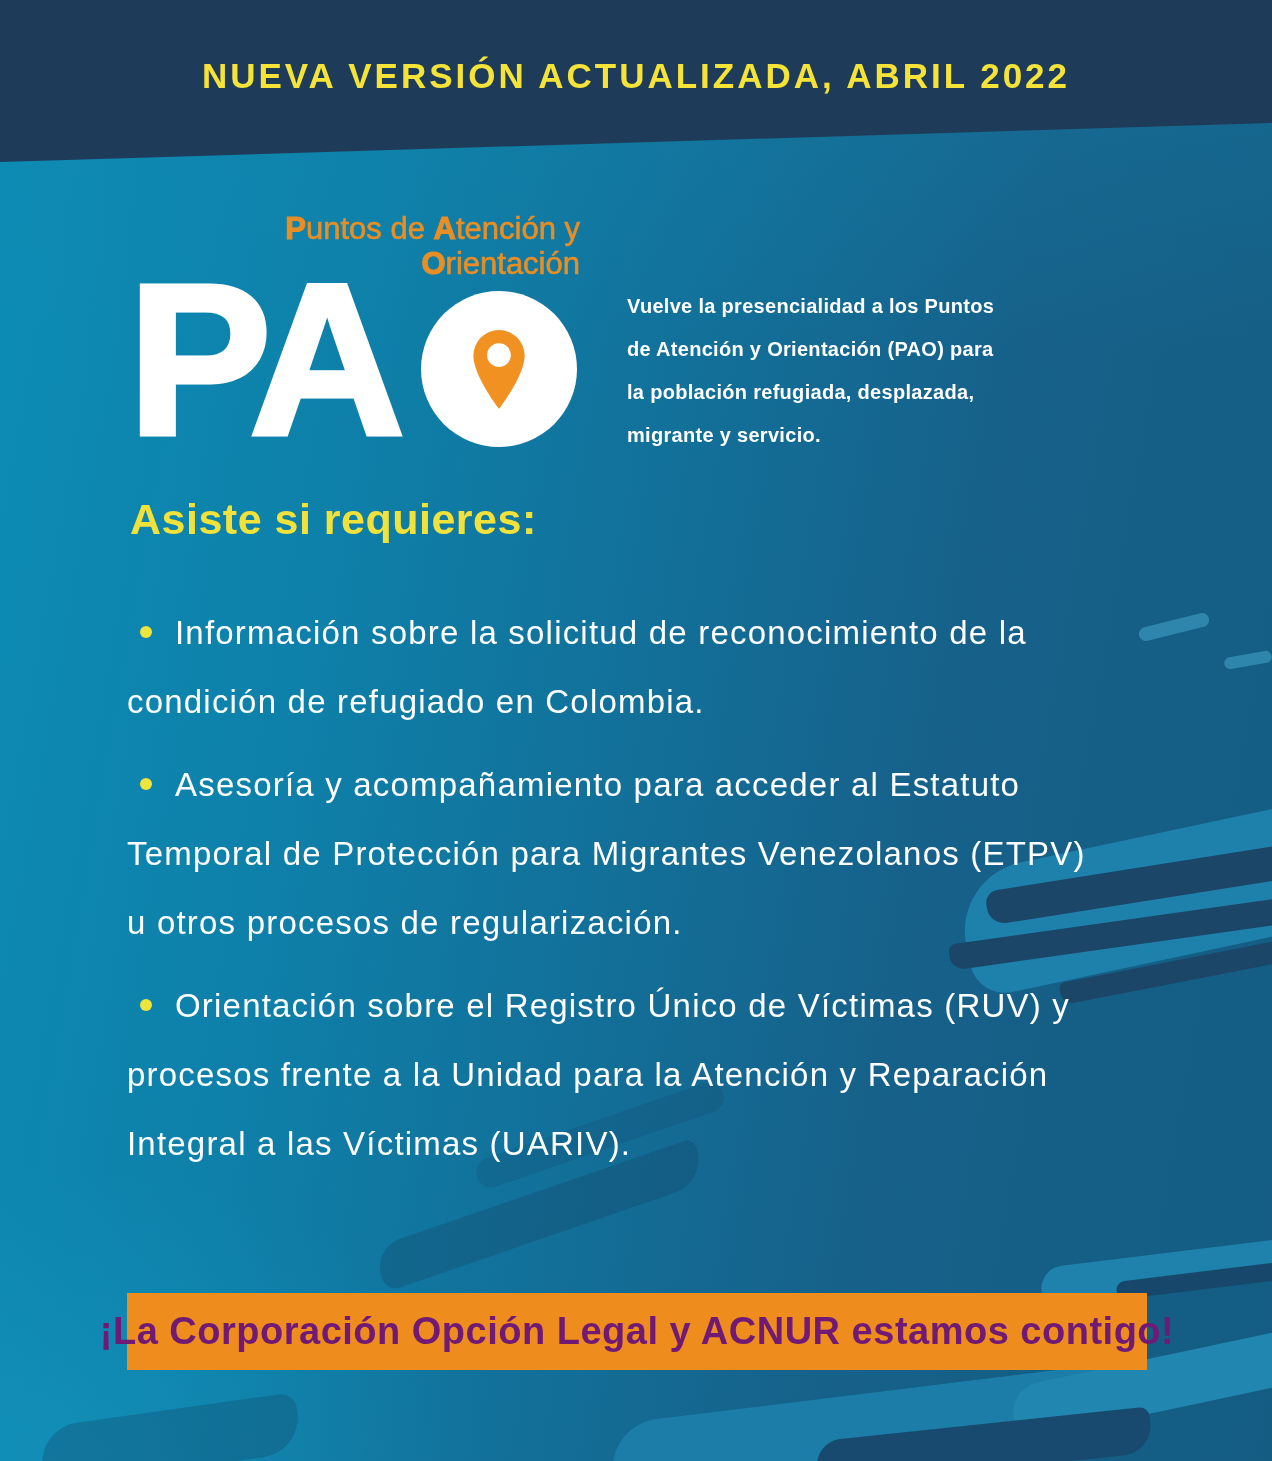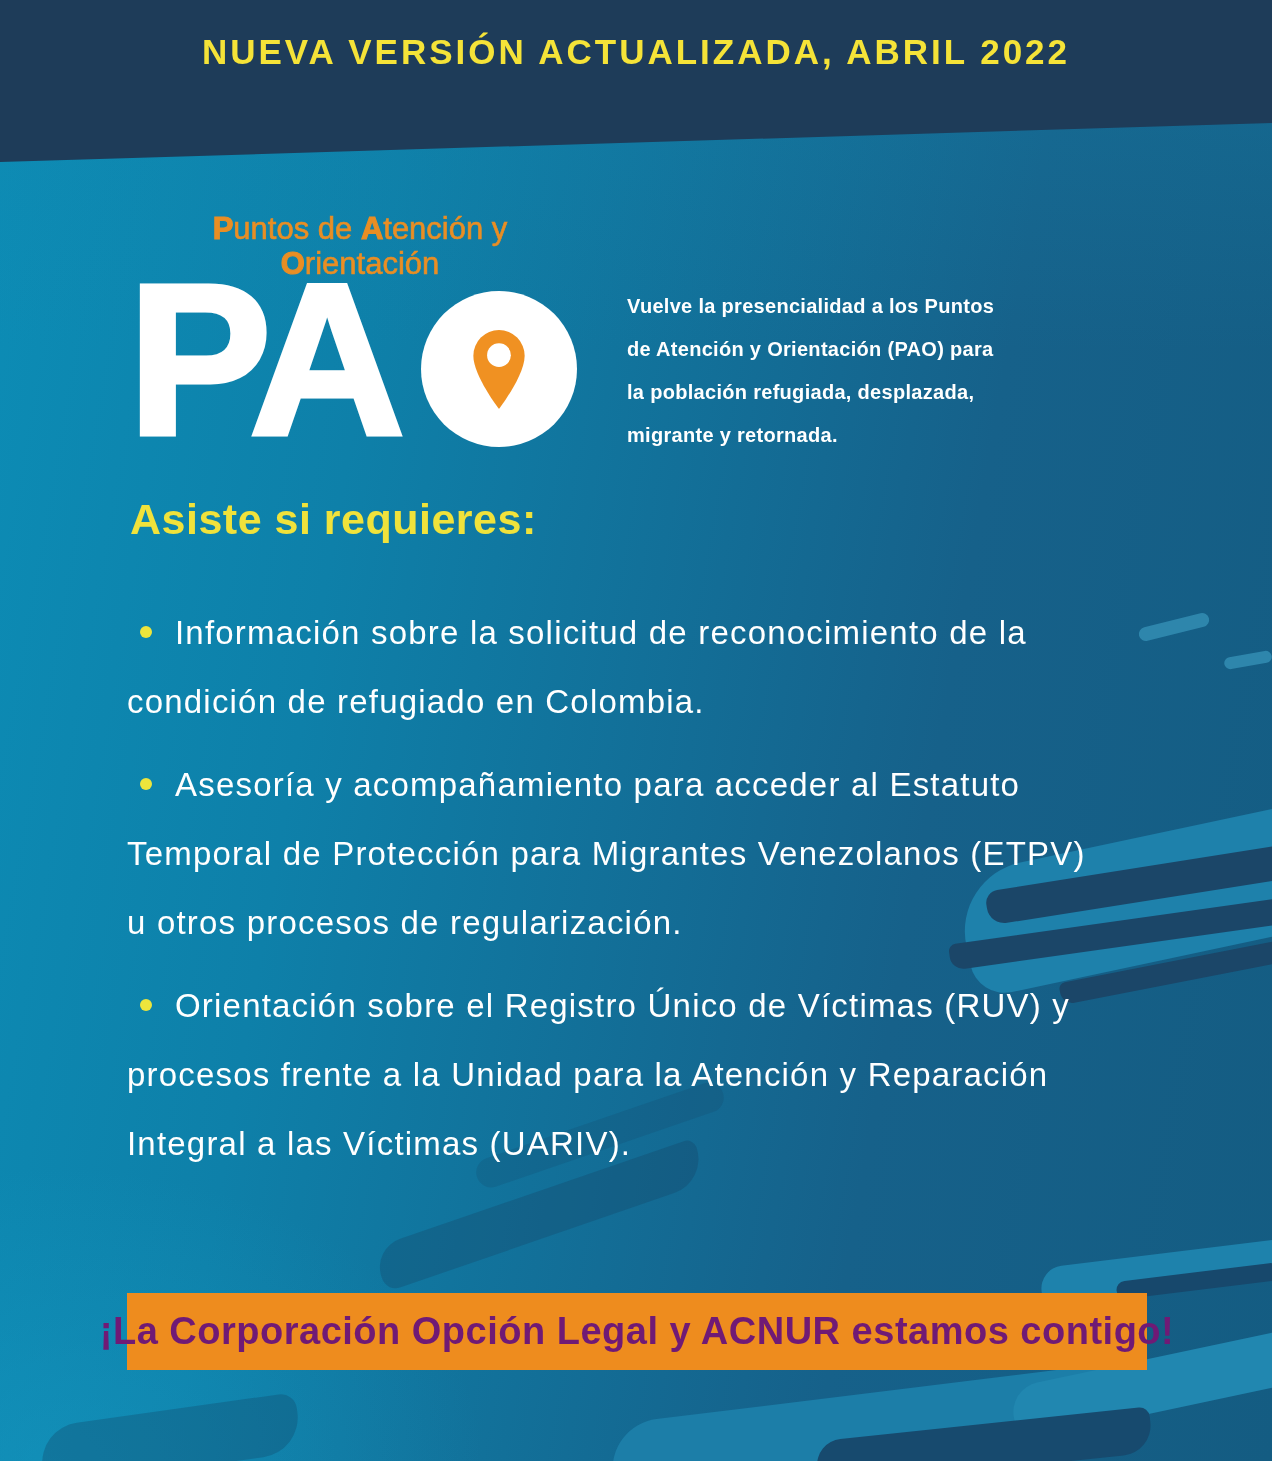--- a/index.html
+++ b/index.html
@@ -25,27 +25,27 @@
   .b-light2{left:1040px;top:1252px;width:270px;height:36px;background:#1E82AC;border-radius:24px 10px 28px 12px;transform:rotate(-7deg);}
   .b-dark4{left:1116px;top:1272px;width:164px;height:18px;background:#17486C;border-radius:12px;transform:rotate(-7deg);}
   .b-light3{left:610px;top:1392px;width:540px;height:84px;background:#1C7EA8;border-radius:50px 20px 60px 26px;transform:rotate(-7deg);}
   .b-light4{left:1010px;top:1356px;width:310px;height:54px;background:#2187B0;border-radius:30px 12px 34px 16px;transform:rotate(-12deg);}
   .b-dark5{left:816px;top:1424px;width:336px;height:46px;background:#174A6E;border-radius:26px 10px 30px 14px;transform:rotate(-6deg);}
   .b-dark6{left:40px;top:1410px;width:260px;height:60px;background:rgba(16,74,108,.35);border-radius:40px 16px 40px 16px;transform:rotate(-8deg);}
 
   
   .top-banner{position:absolute;z-index:3;left:0;top:0;width:100%;height:162px;background:#1E3C59;
     clip-path:polygon(0 0,100% 0,100% 123px,0 100%);}
-  .banner-title{margin:0;padding-top:32px;text-align:center;color:#F5E338;
+  .banner-title{margin:8px;padding-top:48px;text-align:center;color:#F5E338;
     font-size:35px;font-weight:700;letter-spacing:3px;white-space:nowrap;}
 
   
   .tagline{position:absolute;z-index:2;left:140px;top:211px;width:440px;margin:0;text-align:center;
     color:#E98E24;font-size:31px;line-height:35px;font-weight:400;-webkit-text-stroke:.6px currentColor;}
-  .tagline .tl{display:block;white-space:nowrap;}
+  .tagline .tl{display:block;white-space:nowrap;text-align:right;}
   .tagline .init{font-weight:700;-webkit-text-stroke:1.1px currentColor;}
   .big-pa{position:absolute;z-index:2;left:128px;top:252px;color:#fff;
     font-size:215px;line-height:215px;font-weight:700;letter-spacing:-6px;-webkit-text-stroke:5px #fff;}
   .o-disc{position:absolute;z-index:2;left:421px;top:291px;width:156px;height:156px;background:#fff;border-radius:50%;}
   .pin{position:absolute;left:50%;top:50%;width:57px;height:84px;transform:translate(-50%,-50%);}
 
   
   .intro{position:absolute;z-index:2;left:627px;top:285px;margin:0;color:#fff;
     font-size:20px;font-weight:700;line-height:43px;letter-spacing:.3px;}
   .intro .ln{display:block;white-space:nowrap;}
@@ -105,21 +105,21 @@
     <svg class="pin" viewBox="0 0 60 88" aria-hidden="true">
       <path d="M30 86C30 86 57 51 57 30A27 27 0 1 0 3 30C3 51 30 86 30 86Z" fill="#F09122"></path>
       <circle cx="30" cy="29.5" r="12.5" fill="#FFFFFF"></circle>
     </svg>
   </div>
 
   <p class="intro">
     <span class="ln">Vuelve la presencialidad a los Puntos</span>
     <span class="ln">de Atención y Orientación (PAO) para</span>
     <span class="ln">la población refugiada, desplazada,</span>
-    <span class="ln">migrante y retornada.</span>
+    <span class="ln">migrante y servicio.</span>
   </p>
 
   <h2 class="heading">Asiste si requieres:</h2>
 
   <div class="bullets">
     <p class="bullet">
       <span class="ln"><span class="dot"></span><span>Información sobre la solicitud de reconocimiento de la</span></span>
       <span class="ln">condición de refugiado en Colombia.</span>
     </p>
     <p class="bullet">

